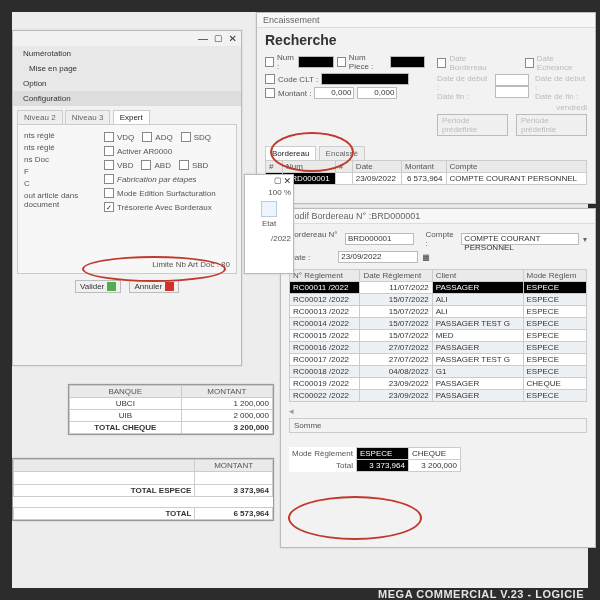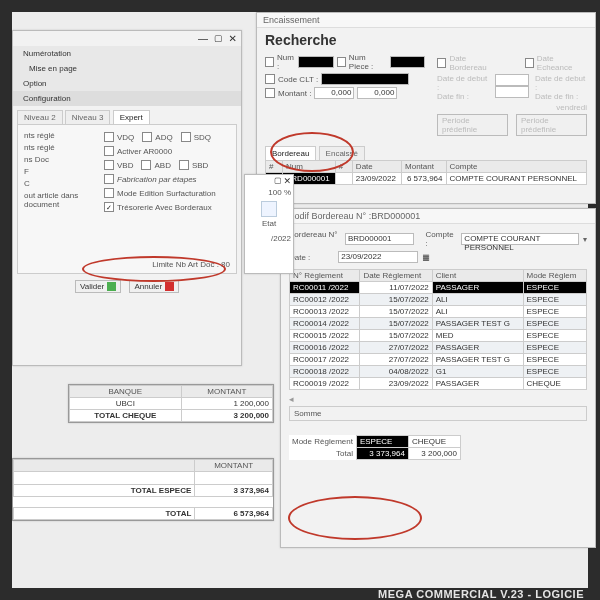--- a/index.html
+++ b/index.html
@@ -304,20 +304,26 @@
               <td>RC00018 /2022</td>
               <td style="text-align:right;">04/08/2022</td>
               <td>G1</td>
               <td>ESPECE</td>
             </tr>
             <tr>
               <td>RC00019 /2022</td>
               <td style="text-align:right;">23/09/2022</td>
               <td>PASSAGER</td>
               <td>CHEQUE</td>
+            </tr>
+            <tr style="background: rgb(238, 241, 244);">
+              <td>RC00022 /2022</td>
+              <td style="text-align:right;">23/09/2022</td>
+              <td>PASSAGER</td>
+              <td>ESPECE</td>
             </tr>
           </tbody>
       </table>
       <div class="scroll-ind" style="position:relative; left:0; margin-top:4px;">◂</div>
       <div style="border:1px solid #ccc; padding:2px 4px; margin-top:2px;" class="lbl">Somme</div>
       <div style="margin-top:14px;">
         <table>
           <tbody>
               <tr>
             <td class="lbl" style="border:none;">Mode Règlement</td>
@@ -455,20 +461,24 @@
       <tbody>
           <tr>
         <th style="width:55%;text-align:center;">BANQUE</th>
         <th style="text-align:center;">MONTANT</th>
       </tr>
       </tbody>
         <tbody id="cheque-rows">
           <tr>
             <td style="text-align:center;">UBCI</td>
             <td style="text-align:right;">1 200,000</td>
+          </tr>
+          <tr>
+            <td style="text-align:center;">UIB</td>
+            <td style="text-align:right;">2 000,000</td>
           </tr>
         </tbody>
       <tbody>
           <tr>
         <td style="text-align:center;font-weight:600;">TOTAL CHEQUE</td>
         <td style="text-align:right;font-weight:600;">3 200,000</td>
       </tr>
     </tbody>
       </table>
   </div>

